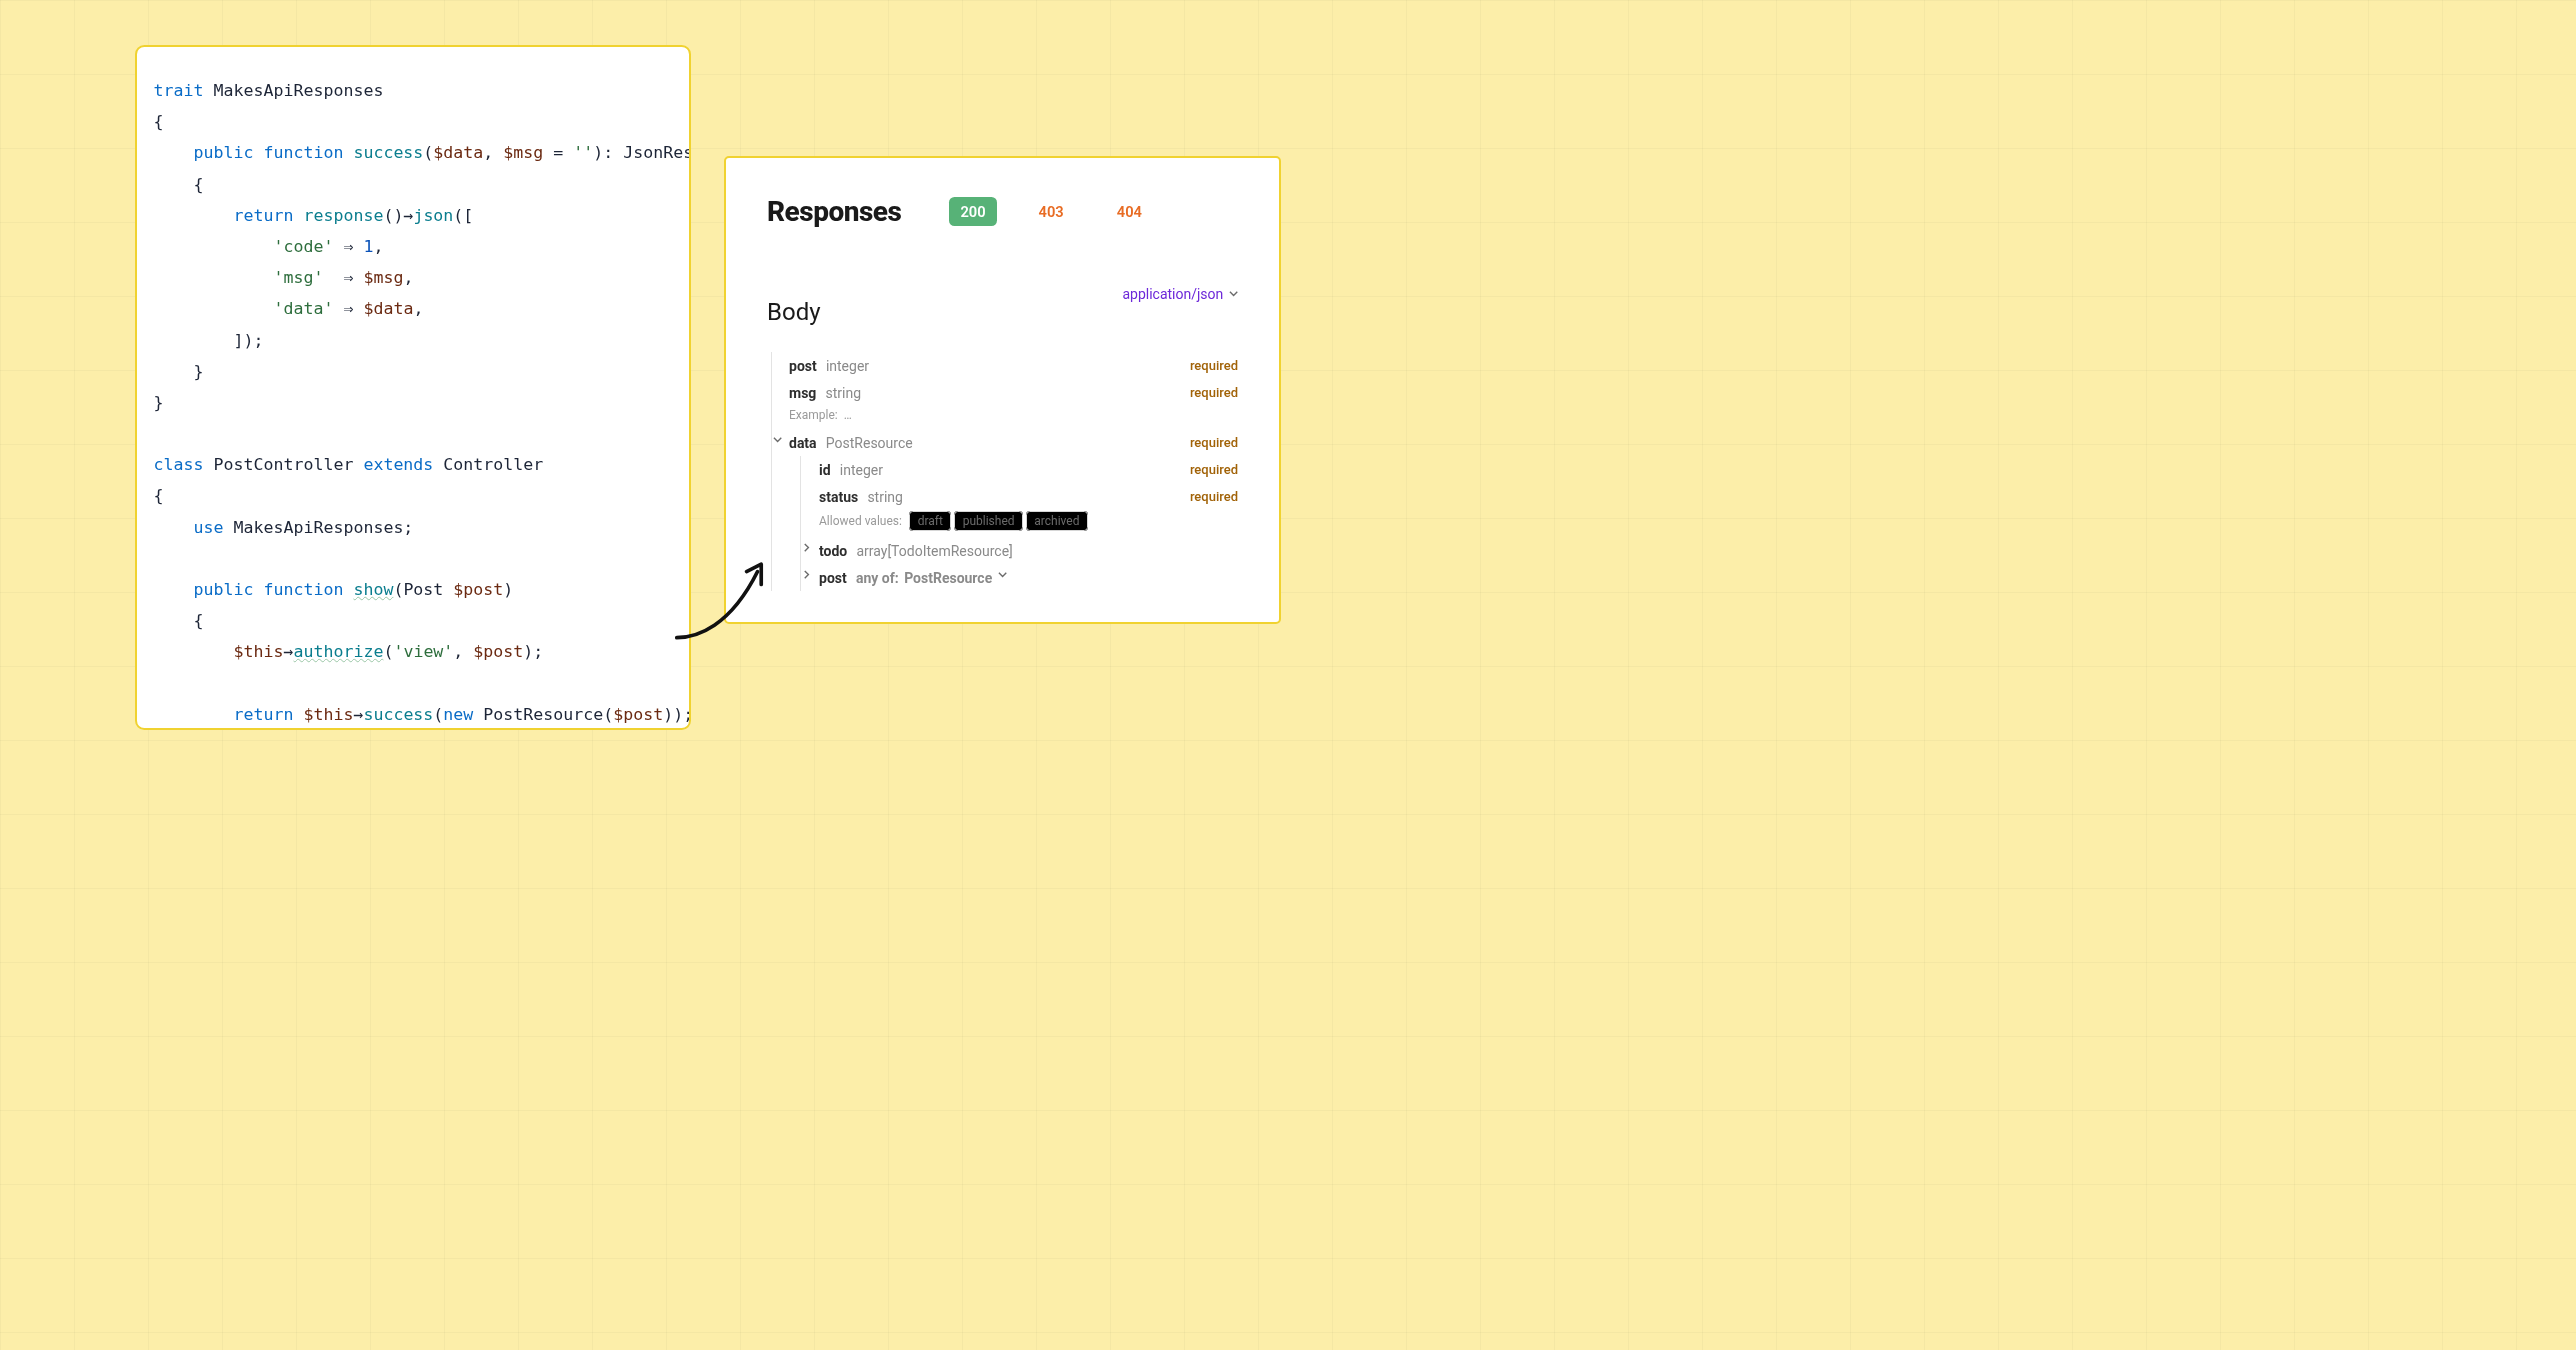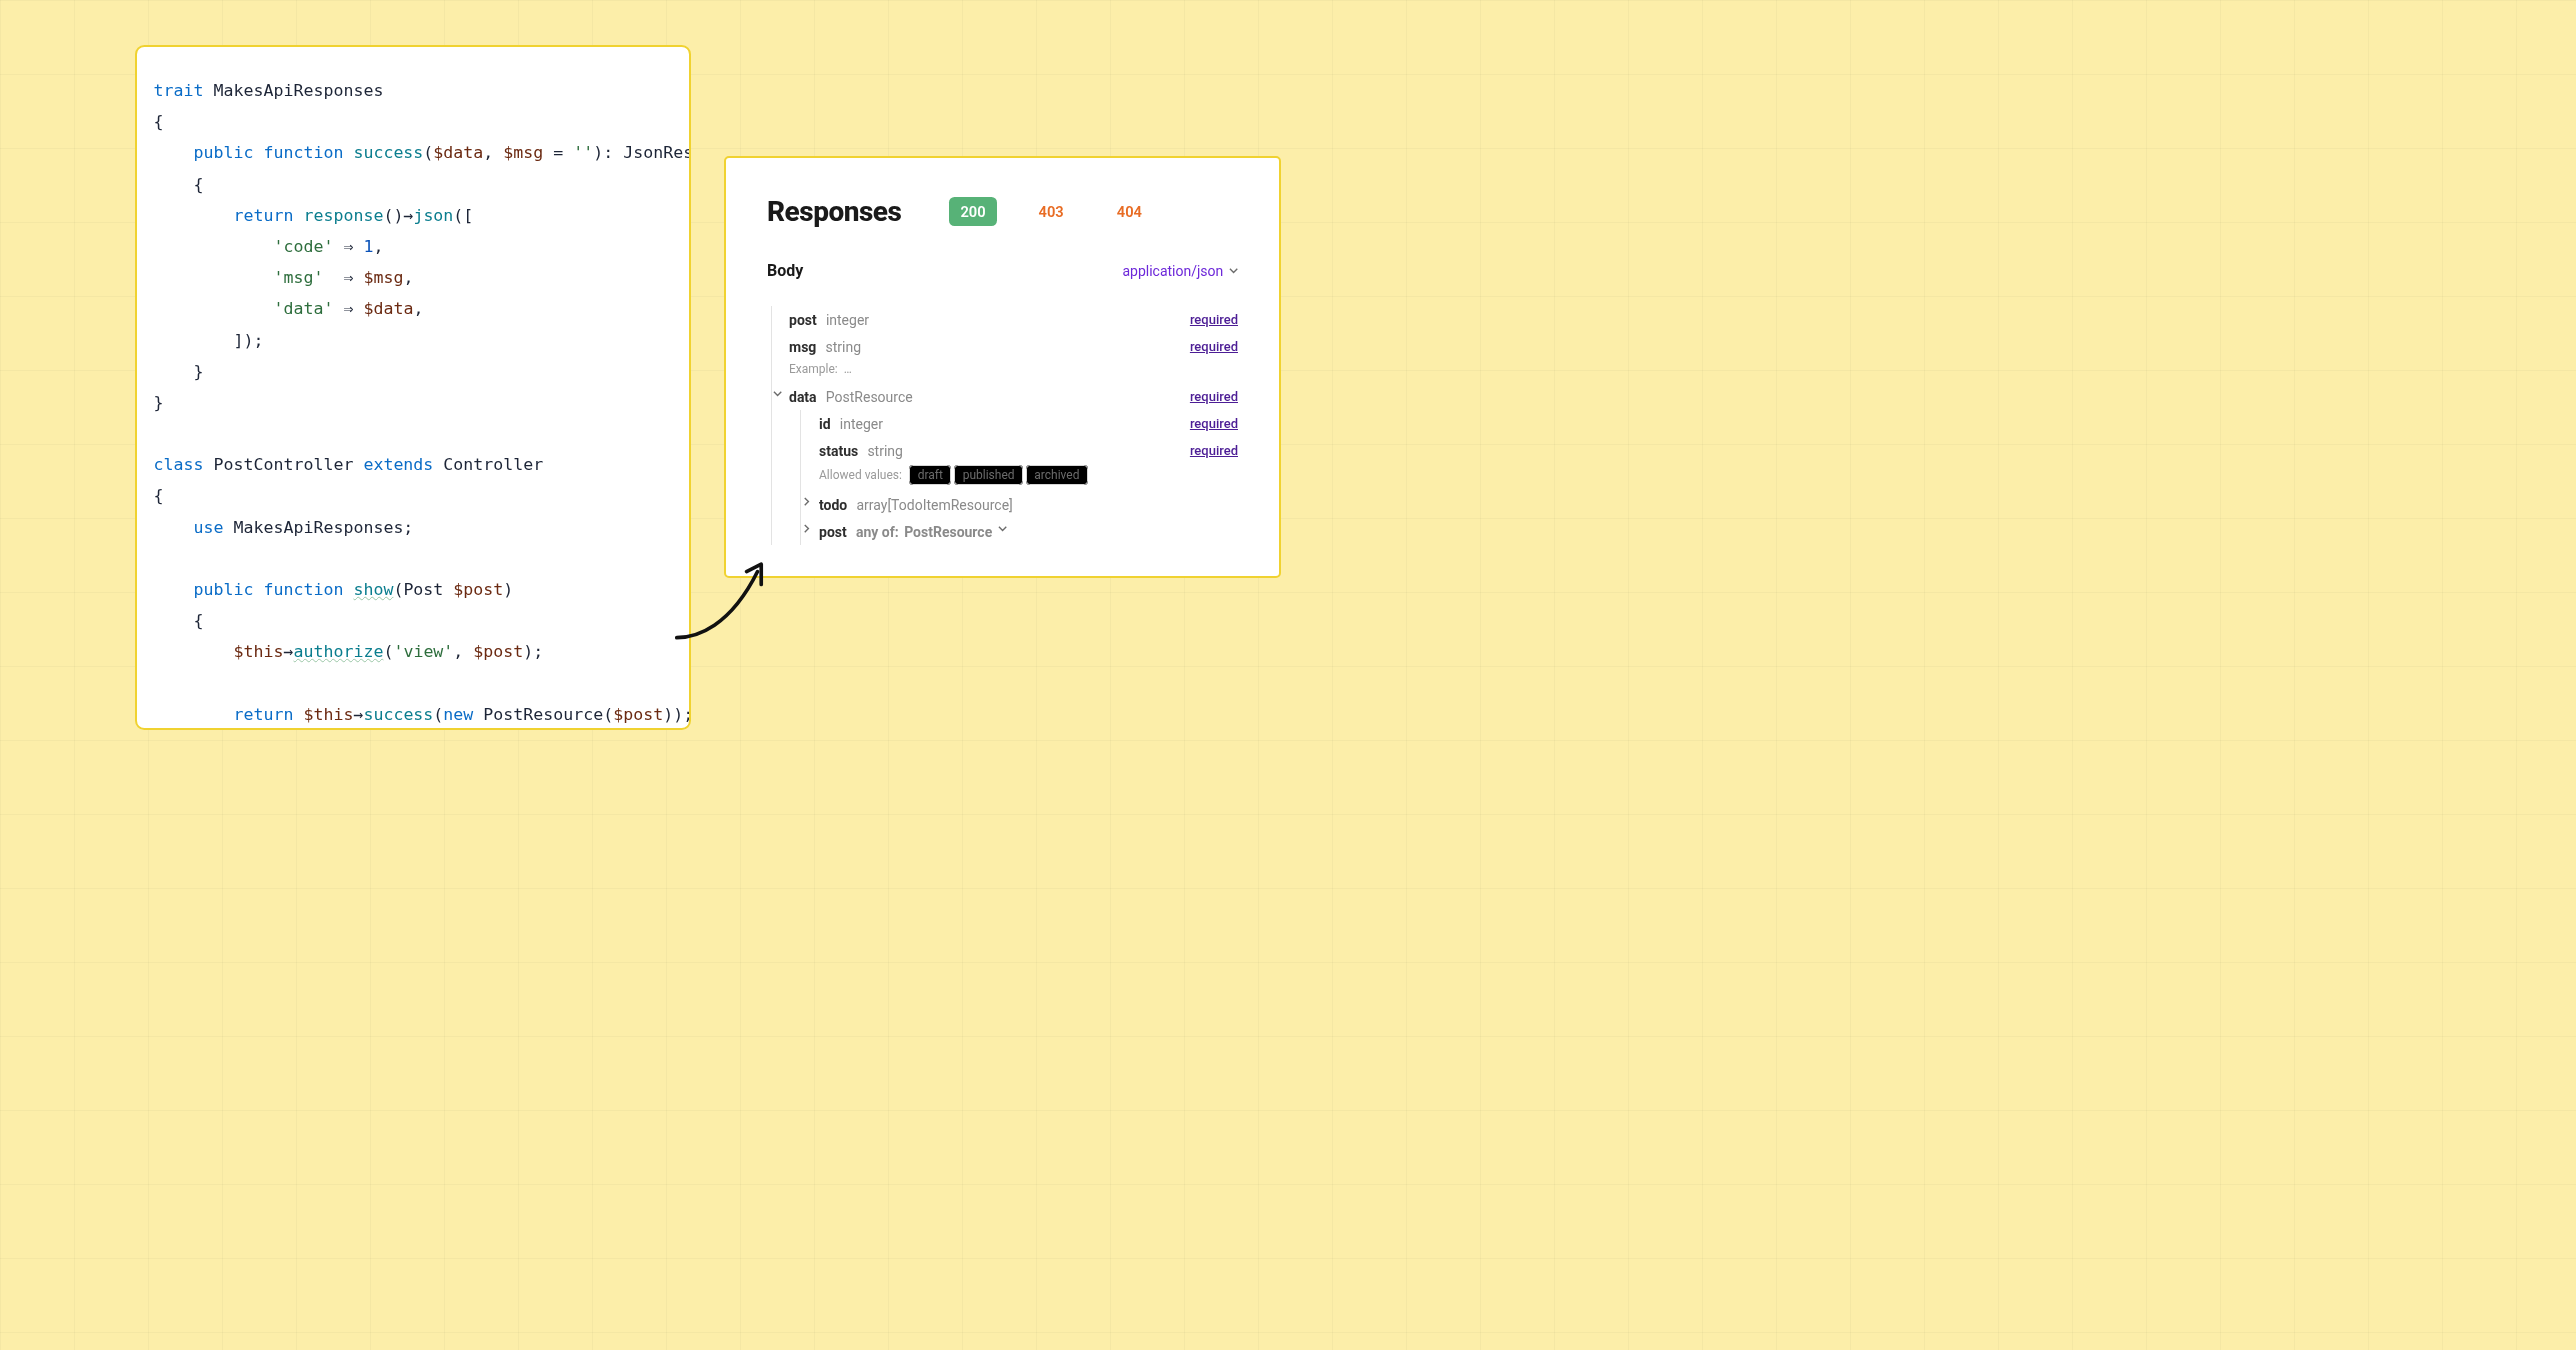--- a/index.html
+++ b/index.html
@@ -48,29 +48,29 @@
       border: 2.8px solid #f0d230;
       border-radius: 5px;
       padding: 37px 41px 31px 41px;
     }
     .responses-header { display: flex; align-items: center; gap: 48px; margin-bottom: 33px; }
     .responses-title { font-size: 28px; font-weight: 800; color: #1a1a1a; letter-spacing: -0.5px; }
     .status-tabs { display: flex; align-items: center; gap: 31px; }
     .status-tab { font-size: 14.7px; font-weight: 600; color: #e86c24; padding: 5.5px 11px; border-radius: 5.5px; cursor: pointer; }
     .status-tab.active { background: #57b277; color: #fff; }
     .body-header { display: flex; align-items: center; justify-content: space-between; margin-bottom: 26px; }
-    .body-title { font-size: 16px; font-weight: 700; color: #1a1a1a; }
+    .body-title { font-size: 24px; font-weight: 400; color: #1a1a1a; margin-top: 37px; }
     .content-type { display: flex; align-items: center; gap: 5.5px; color: #6d28d9; font-size: 14px; cursor: pointer; }
     .chevron-down { width: 9.2px; height: 9.2px; }
     .chevron-down svg { display: block; }
     .schema-row { display: flex; align-items: flex-start; justify-content: space-between; position: relative; padding: 5.5px 0; }
     .schema-left { display: flex; align-items: baseline; gap: 9.2px; position: relative; }
     .schema-name { font-size: 14px; font-weight: 700; color: #2e2e2e; }
     .schema-type { font-size: 14px; color: #8a8a8a; }
-    .required { font-size: 13px; color: #4c1d95; font-weight: 500; text-decoration: underline; }
+    .required { font-size: 13px; color: #a16207; font-weight: 500; }
     .indent-1 { padding-left: 22px; }
     .indent-2 { padding-left: 52px; }
     .example-label { font-size: 12px; color: #9a9a9a; margin-top: 1.8px; margin-bottom: 7.4px; padding-left: 22px; }
     .allowed-label { font-size: 12px; color: #9a9a9a; padding-left: 52px; margin-top: 3.7px; margin-bottom: 9.2px; display: flex; align-items: center; gap: 7.4px; flex-wrap: wrap; }
     .allowed-pill { font-size: 12px; color: #6b6b6b; border: 0.9px solid #d6d6d6; border-radius: 3.7px; padding: 1.8px 7.4px; background: #000000; }
     .expand-icon { position: absolute; left: -16.6px; top: 3.7px; color: #6b6b6b; font-size: 12px; width: 13px; text-align: center; user-select: none; cursor: pointer; }
     .indent-2 .expand-icon { left: 33px; }
     .indent-1 .expand-icon { left: 3.7px; }
     .vline { position: absolute; left: 3.7px; top: 0; bottom: 0; width: 0.9px; background: #e3e3e3; }
     .vline2 { position: absolute; left: 33px; top: 0; bottom: 0; width: 0.9px; background: #e3e3e3; }

